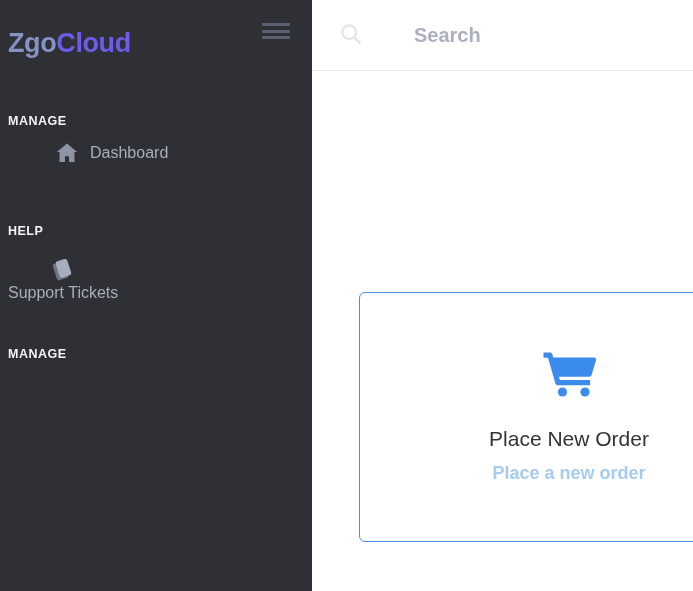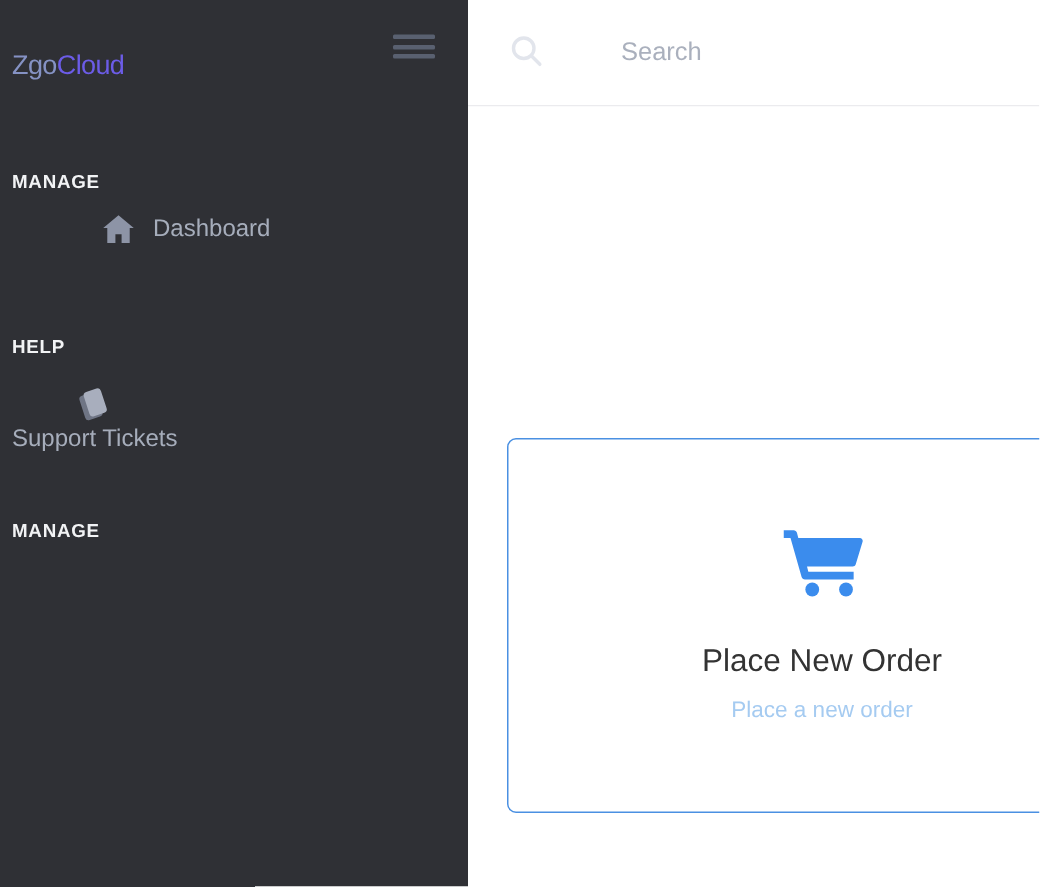--- a/index.html
+++ b/index.html
@@ -33,22 +33,22 @@
 
   .sidebar-top {
     height: 62px;
     display: flex;
     align-items: center;
     justify-content: space-between;
     padding: 0 22px 0 8px;
   }
 
   .brand {
-    font-size: 18px;
-    font-weight: normal;
+    font-size: 27px;
+    font-weight: bold;
     letter-spacing: -0.4px;
     line-height: 1;
     white-space: nowrap;
     user-select: none;
     margin-top: 24px;
   }
   .brand .b1 { color: #8592c4; }
   .brand .b2 { color: #6c5ce7; }
 
   .hamburger {
@@ -95,21 +95,21 @@
   }
 
   .nav-label {
     color: #a6adbb;
     font-size: 16px;
     white-space: nowrap;
   }
 
   
   .pos-manage   { position: absolute; top: 114px; left: 0; }
-  .pos-dash     { position: absolute; top: 133px; left: 16px; padding-left: 40px; }
+  .pos-dash     { position: absolute; top: 133px; left: 4px; padding-left: 40px; }
   .pos-help     { position: absolute; top: 224px; left: 0; text-align: center; }
   .pos-tickets  { position: absolute; top: 256px; left: 0; flex-direction: column; }
   .pos-account  { position: absolute; top: 347px; left: 0; }
 
   
   .main {
     flex: 1;
     height: 591px;
     background: #ffffff;
     position: relative;
@@ -132,32 +132,34 @@
     align-items: center;
     justify-content: flex-start;
     margin-top: -2px;
   }
 
   .search-input {
     border: none;
     outline: none;
     background: transparent;
     font-family: "Liberation Sans", "DejaVu Sans", sans-serif;
-    font-size: 17px;
+    font-size: 20px;
     color: #3a3a3a;
     width: 260px;
     margin-left: 46px;
     padding: 0;
+    font-weight: bold;
   }
   .search-input::placeholder { color: #aab0bd; opacity: 1; }
 
   .content {
     position: relative;
     height: calc(591px - 71px);
     background: #ffffff;
+    margin-left: 21px;
   }
 
   .order-card {
     position: absolute;
     left: 26px;
     top: 221px;
     width: 420px;
     height: 250px;
     border: 1px solid #4a90e2;
     border-radius: 6px;
@@ -174,24 +176,25 @@
 
   .card-title {
     font-size: 21px;
     color: #333333;
     line-height: 1.2;
     margin-bottom: 12px;
     white-space: nowrap;
   }
 
   .card-sub {
-    font-size: 15px;
+    font-size: 18px;
     color: #a5cbf1;
     line-height: 1.2;
     white-space: nowrap;
+    font-weight: bold;
   }
 </style>
 </head>
 <body>
 
 <div id="app">
 
   <aside class="sidebar">
 
     <div class="sidebar-top">

